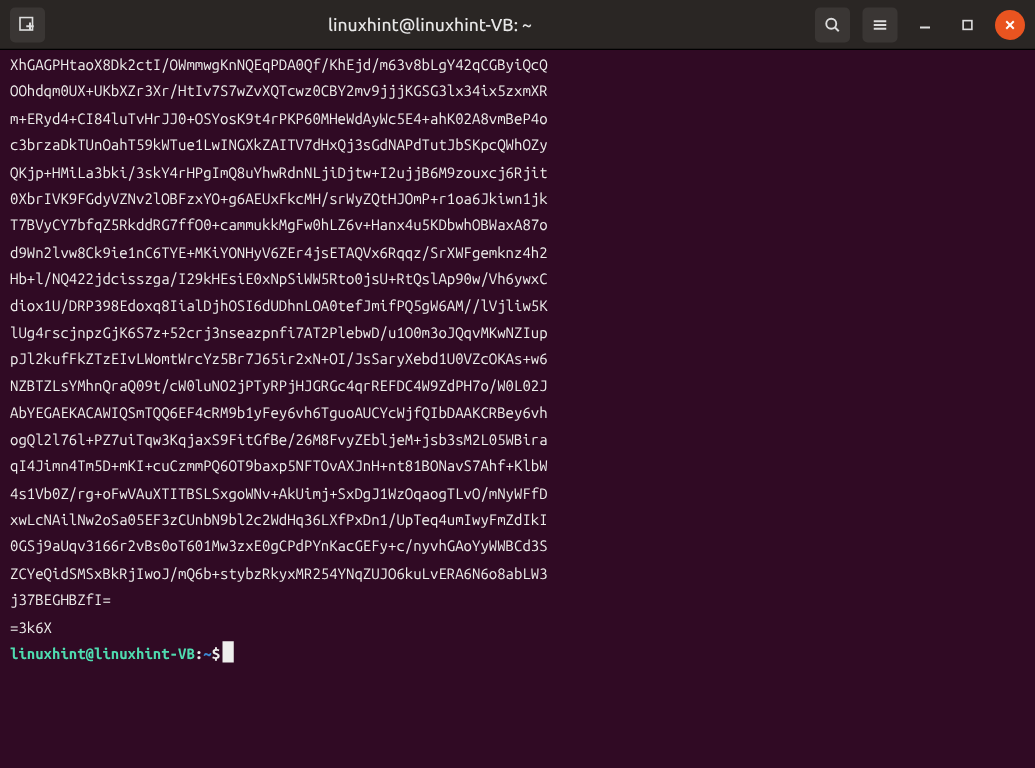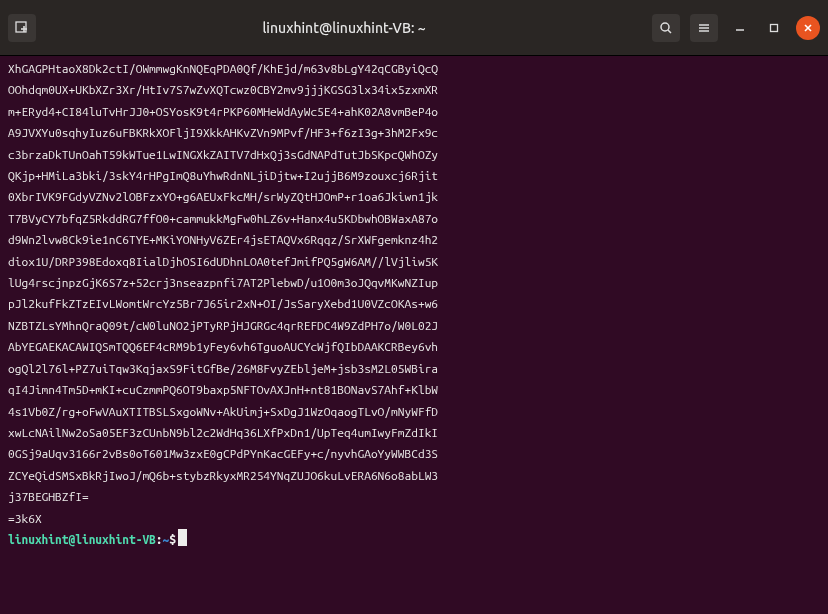--- a/index.html
+++ b/index.html
@@ -6,21 +6,21 @@
     body {
       width: 828px;
       height: 614px;
       background: #1a0410;
       font-family: "Ubuntu", "Segoe UI", sans-serif;
       overflow: hidden;
       display: flex;
       flex-direction: column;
     }
     .titlebar {
-      height: 56px;
+      height: 40px;
       background: #2a2624;
       display: flex;
       align-items: center;
       padding: 0 8px;
       border-bottom: 1px solid #000;
       gap: 6px;
     }
     .titlebar-left {
       display: flex;
       gap: 8px;
@@ -131,26 +131,26 @@
         </svg>
     </div>
   </div>
 </div>
 
 <div class="terminal-body">
   <div id="lines-container">
       <div class="line">XhGAGPHtaoX8Dk2ctI/OWmmwgKnNQEqPDA0Qf/KhEjd/m63v8bLgY42qCGByiQcQ</div>
       <div class="line">OOhdqm0UX+UKbXZr3Xr/HtIv7S7wZvXQTcwz0CBY2mv9jjjKGSG3lx34ix5zxmXR</div>
       <div class="line">m+ERyd4+CI84luTvHrJJ0+OSYosK9t4rPKP60MHeWdAyWc5E4+ahK02A8vmBeP4o</div>
-      <div class="line">A9JVXYu0sqhyIuz6uFBKRkXOFljI9XkkAHKvZVn9MPvf/HF3+f6zI3g+3hM2Fx9c</div>
       <div class="line">c3brzaDkTUnOahT59kWTue1LwINGXkZAITV7dHxQj3sGdNAPdTutJbSKpcQWhOZy</div>
       <div class="line">QKjp+HMiLa3bki/3skY4rHPgImQ8uYhwRdnNLjiDjtw+I2ujjB6M9zouxcj6Rjit</div>
       <div class="line">0XbrIVK9FGdyVZNv2lOBFzxYO+g6AEUxFkcMH/srWyZQtHJOmP+r1oa6Jkiwn1jk</div>
       <div class="line">T7BVyCY7bfqZ5RkddRG7ffO0+cammukkMgFw0hLZ6v+Hanx4u5KDbwhOBWaxA87o</div>
       <div class="line">d9Wn2lvw8Ck9ie1nC6TYE+MKiYONHyV6ZEr4jsETAQVx6Rqqz/SrXWFgemknz4h2</div>
+      <div class="line">Hb+l/NQ422jdcisszga/I29kHEsiE0xNpSiWW5Rto0jsU+RtQslAp90w/Vh6ywxC</div>
       <div class="line">diox1U/DRP398Edoxq8IialDjhOSI6dUDhnLOA0tefJmifPQ5gW6AM//lVjliw5K</div>
       <div class="line">lUg4rscjnpzGjK6S7z+52crj3nseazpnfi7AT2PlebwD/u1O0m3oJQqvMKwNZIup</div>
       <div class="line">pJl2kufFkZTzEIvLWomtWrcYz5Br7J65ir2xN+OI/JsSaryXebd1U0VZcOKAs+w6</div>
       <div class="line">NZBTZLsYMhnQraQ09t/cW0luNO2jPTyRPjHJGRGc4qrREFDC4W9ZdPH7o/W0L02J</div>
       <div class="line">AbYEGAEKACAWIQSmTQQ6EF4cRM9b1yFey6vh6TguoAUCYcWjfQIbDAAKCRBey6vh</div>
       <div class="line">ogQl2l76l+PZ7uiTqw3KqjaxS9FitGfBe/26M8FvyZEbljeM+jsb3sM2L05WBira</div>
       <div class="line">qI4Jimn4Tm5D+mKI+cuCzmmPQ6OT9baxp5NFTOvAXJnH+nt81BONavS7Ahf+KlbW</div>
       <div class="line">4s1Vb0Z/rg+oFwVAuXTITBSLSxgoWNv+AkUimj+SxDgJ1WzOqaogTLvO/mNyWFfD</div>
       <div class="line">xwLcNAilNw2oSa05EF3zCUnbN9bl2c2WdHq36LXfPxDn1/UpTeq4umIwyFmZdIkI</div>
       <div class="line">0GSj9aUqv3166r2vBs0oT601Mw3zxE0gCPdPYnKacGEFy+c/nyvhGAoYyWWBCd3S</div>

